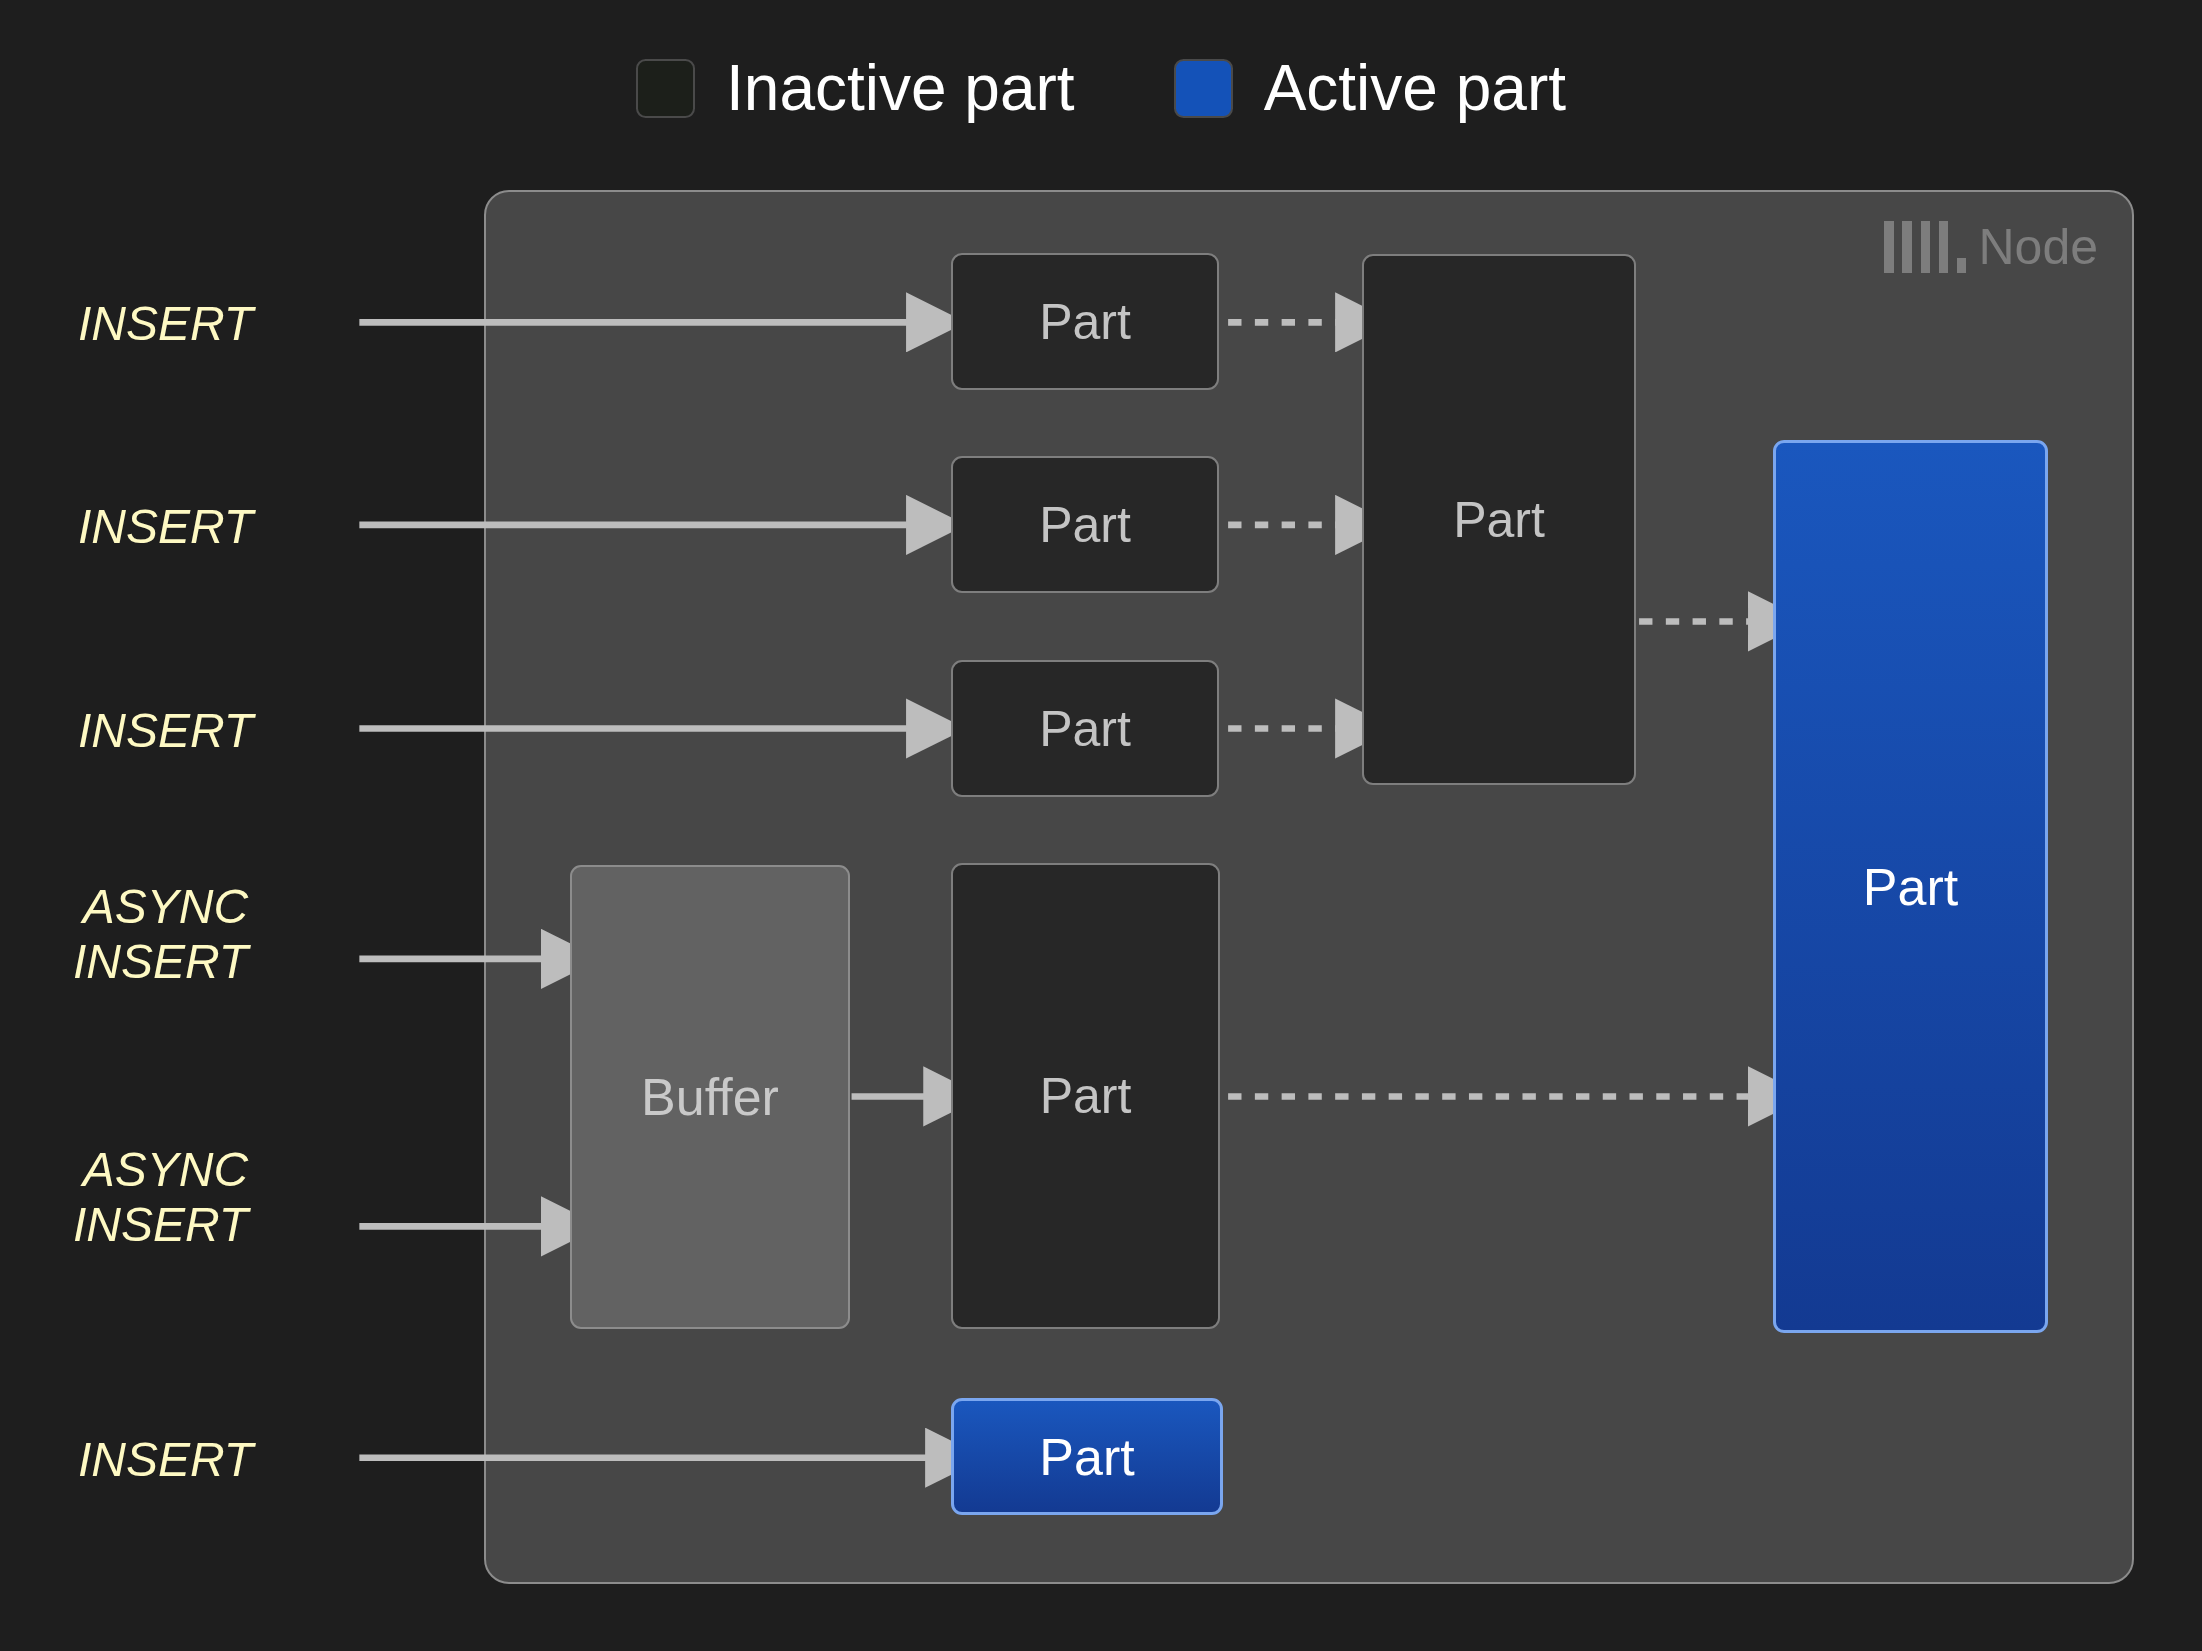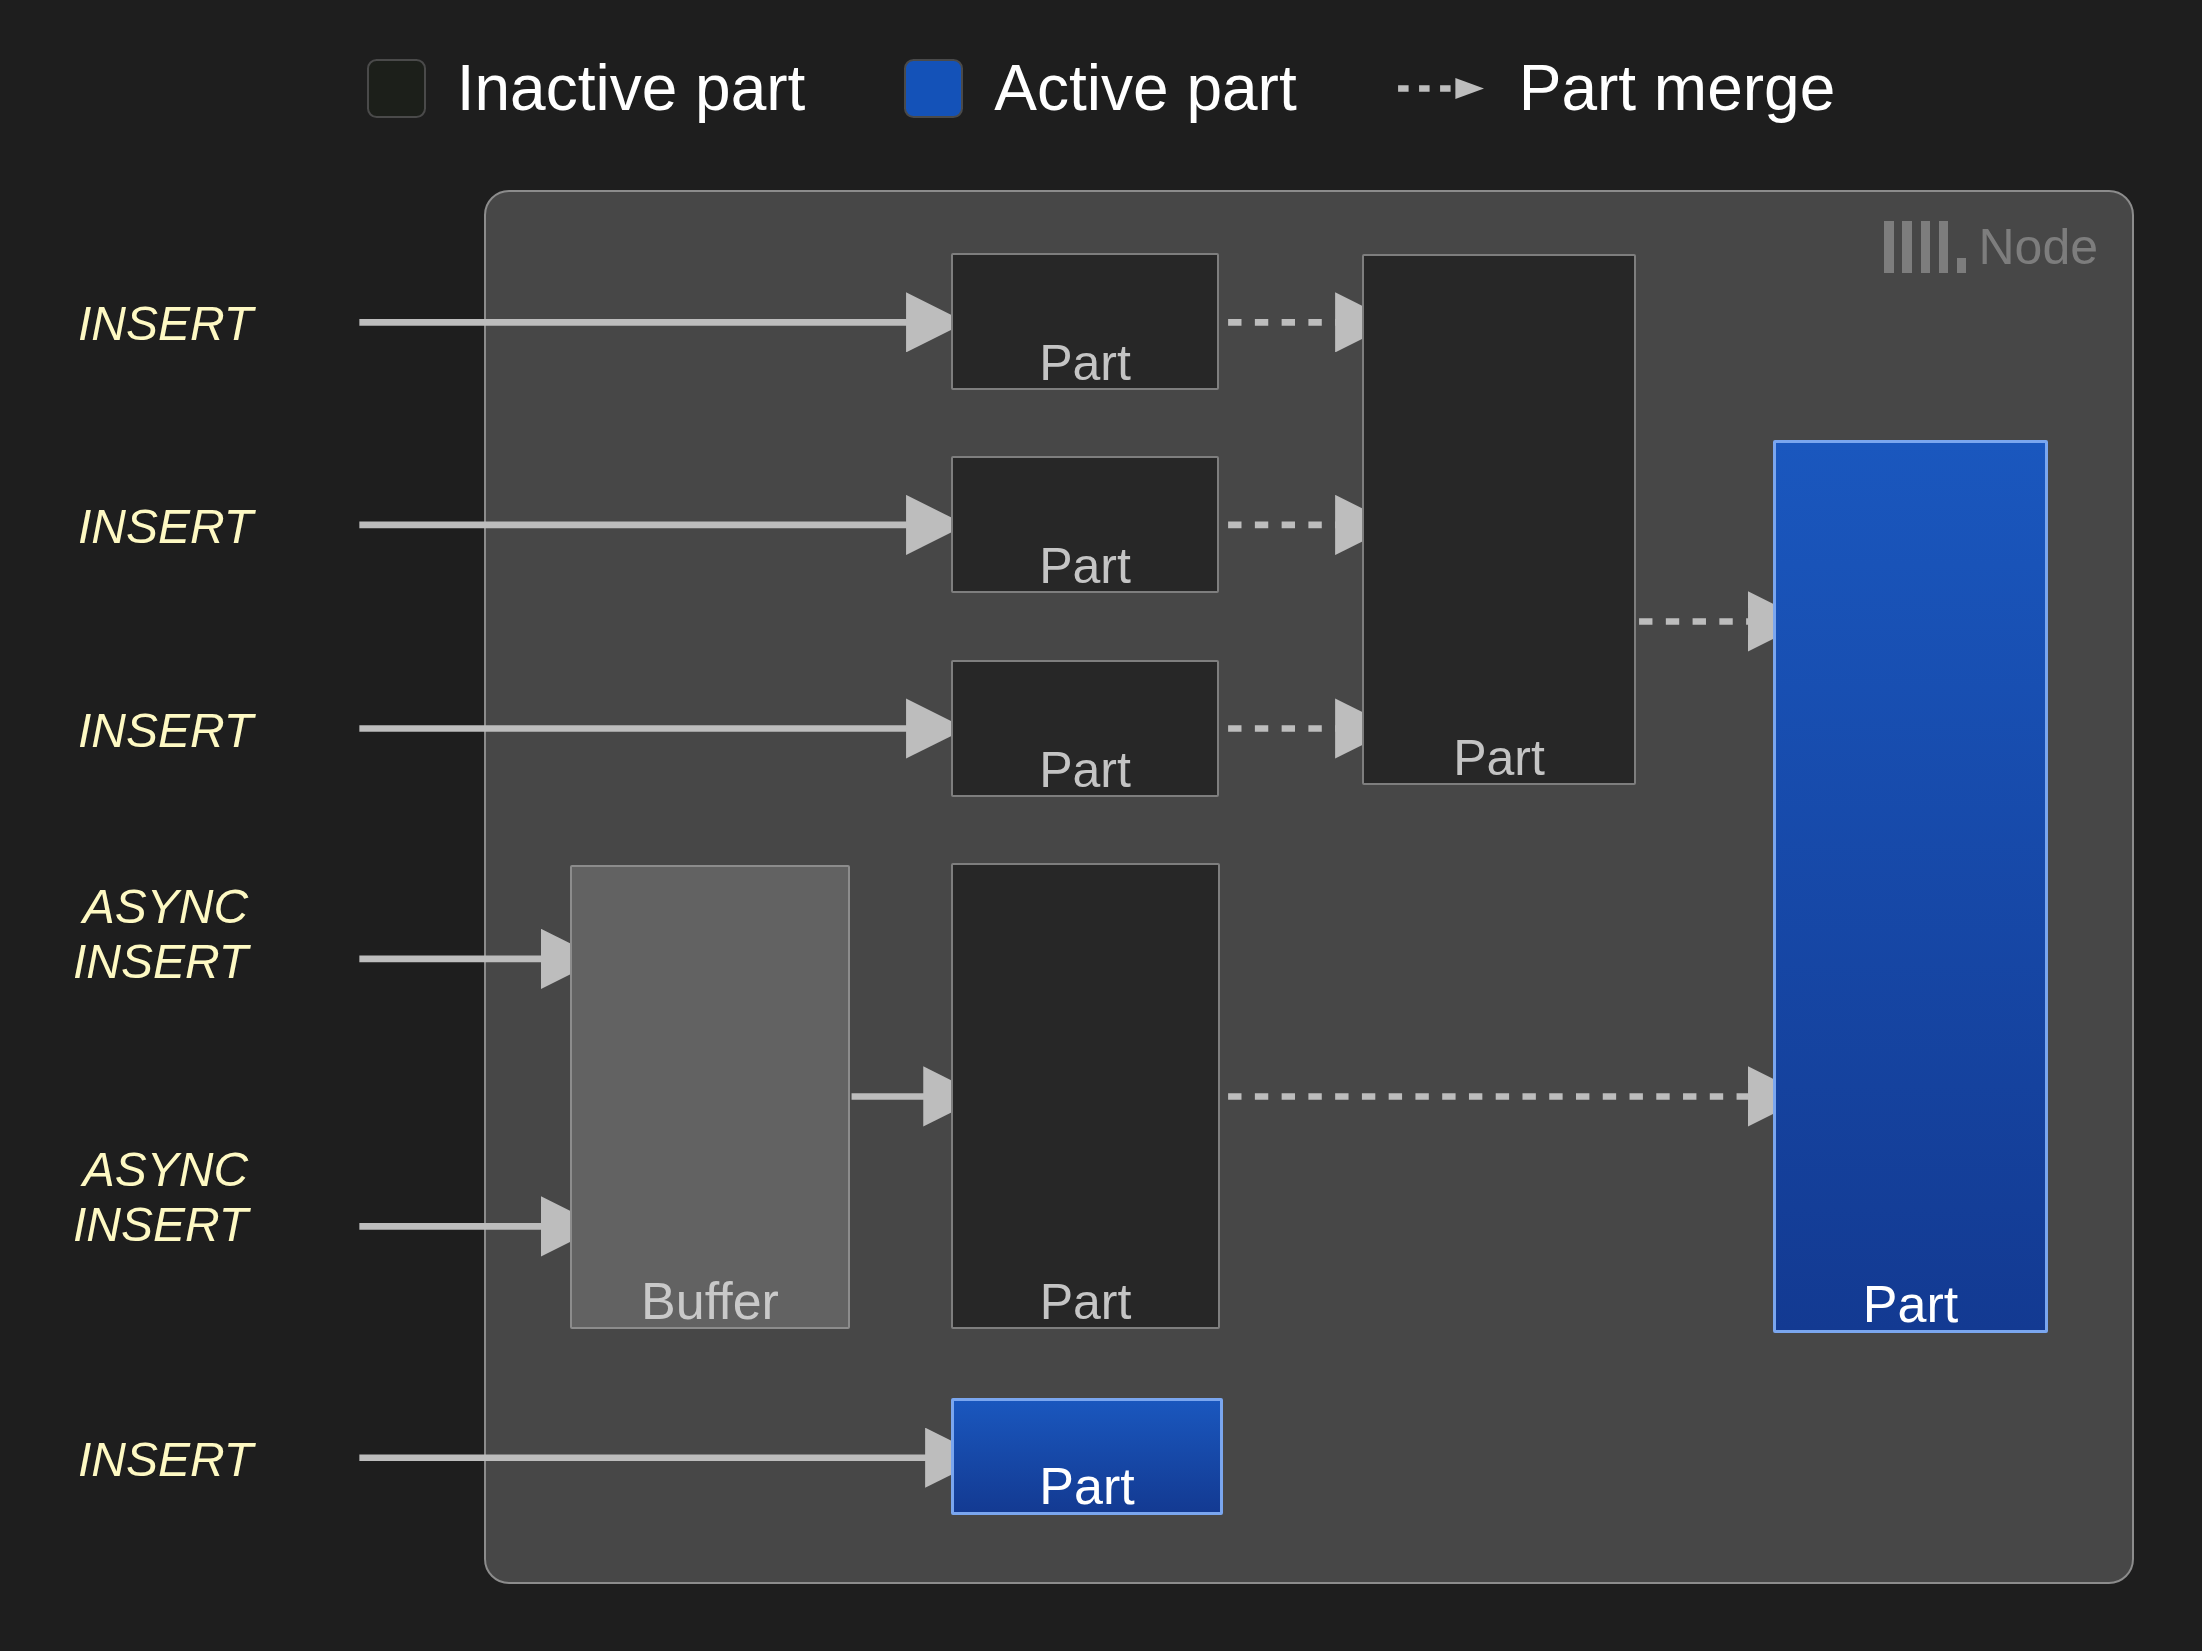--- a/index.html
+++ b/index.html
@@ -100,23 +100,23 @@
     color: #7d7d7d;
     font-size: 50px;
     line-height: 1;
   }
 
   
   .part {
     position: absolute;
     box-sizing: border-box;
     display: flex;
-    align-items: flex-end;
+    align-items: center;
     justify-content: center;
-    border-radius: 2px;
+    border-radius: 11px;
   }
   .part.inactive {
     background: #272727;
     border: 2.9px solid #7e7e7e;
     color: #c4c4c4;
   }
   .part.active {
     background: linear-gradient(180deg, #1a57be 0%, #133a92 100%);
     border: 3.8px solid #7aa6ef;
     color: #ffffff;
@@ -163,29 +163,20 @@
   <div class="legend-item">
     <span class="legend-swatch inactive"></span>
     <span class="legend-label">Inactive part</span>
   </div>
 
   <div class="legend-item">
     <span class="legend-swatch active"></span>
     <span class="legend-label">Active part</span>
   </div>
 
-  <div class="legend-item">
-    <span class="legend-dash">
-      <svg width="92" height="21" viewBox="0 0 96 22" xmlns="http://www.w3.org/2000/svg">
-        <line x1="2" y1="11" x2="62" y2="11" stroke="#bdbdbd" stroke-width="7" stroke-dasharray="11 11" stroke-linecap="butt"></line>
-        <polygon points="62,0 92,11 62,22" fill="#bdbdbd"></polygon>
-      </svg>
-    </span>
-    <span class="legend-label">Part merge</span>
-  </div>
 
 </div>
 
 <div class="node-box">
   <div class="node-badge">
     <span class="ch-logo">
       <i class="tall"></i>
         <i class="tall"></i>
         <i class="tall"></i>
         <i class="tall"></i>

